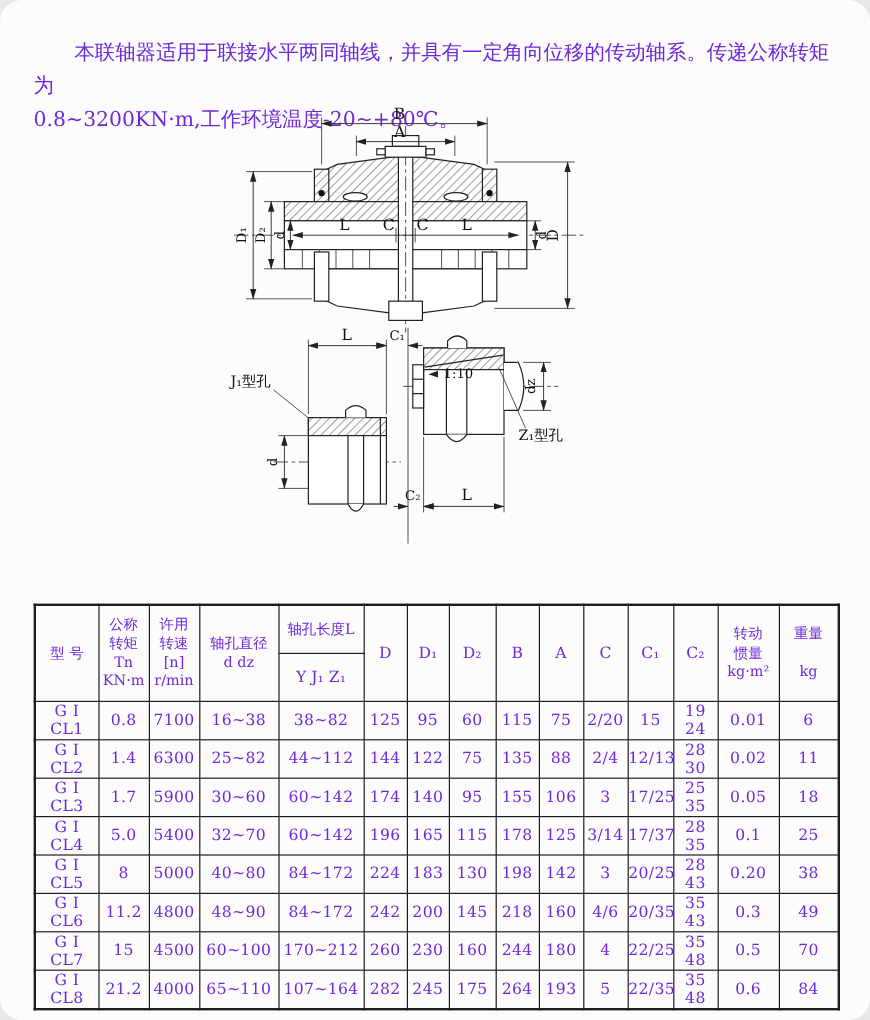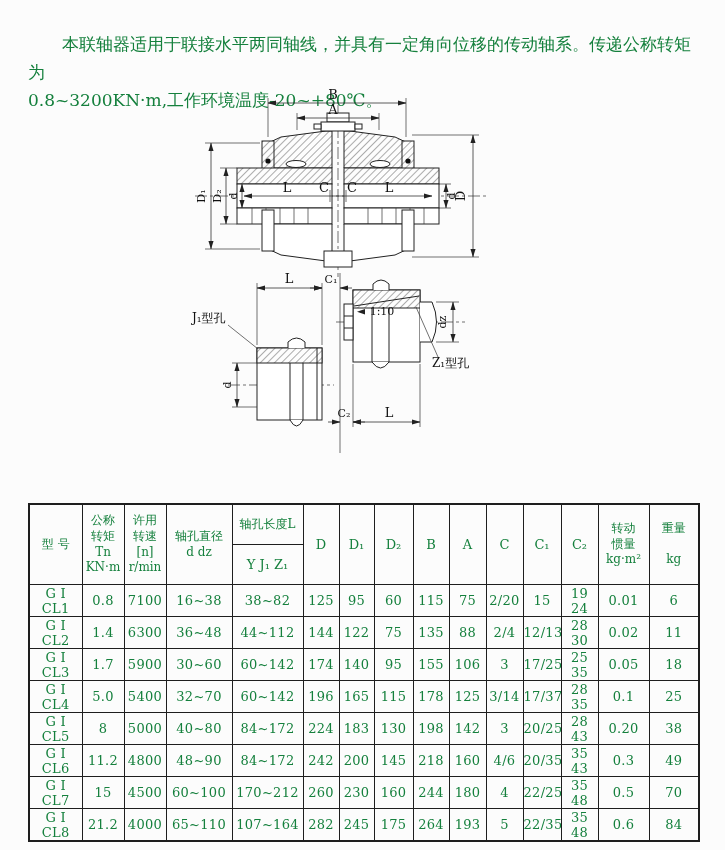--- a/index.html
+++ b/index.html
@@ -1,17 +1,17 @@
 <!DOCTYPE html>
 <html><head>
 <meta charset="utf-8">
 <style>
   html,body{margin:0;padding:0;background:#e8e8e8;}
   .page{position:relative;width:725px;height:850px;background:#fcfcfc;
-        font-family:"DejaVu Serif","Liberation Serif",serif;color:#15803d;overflow:hidden;margin:0 auto;}
+        font-family:"DejaVu Serif","Liberation Serif",serif;color:#6d28d9;overflow:hidden;margin:0 auto;border-radius:18px;}
   .intro{position:absolute;top:13px;left:28px;width:674px;font-size:17px;line-height:28px;}
   .intro .l1{display:block;text-indent:2em;}
   .intro .l2{display:block;}
   .drawing{position:absolute;top:85px;left:0;width:725px;height:380px;}
   .drawing text{font-family:"DejaVu Serif","Liberation Serif",serif;font-size:13px;fill:#111;}
   .drawing .small{font-size:11px;}
   .drawing .cjk{font-size:12px;}
   .ln{stroke:#222;stroke-width:1;fill:none;}
   .fw{fill:#fff;stroke:#222;stroke-width:1;}
   .hatch{fill:url(#hat);stroke:#222;stroke-width:1;}
@@ -266,21 +266,21 @@
           <td>2/20</td>
           <td>15</td>
           <td>19 24</td>
           <td>0.01</td>
           <td>6</td>
         </tr>
         <tr>
           <td>G Ⅰ CL2</td>
           <td>1.4</td>
           <td>6300</td>
-          <td>36~48</td>
+          <td>25~82</td>
           <td>44~112</td>
           <td>144</td>
           <td>122</td>
           <td>75</td>
           <td>135</td>
           <td>88</td>
           <td>2/4</td>
           <td>12/13</td>
           <td>28 30</td>
           <td>0.02</td>

